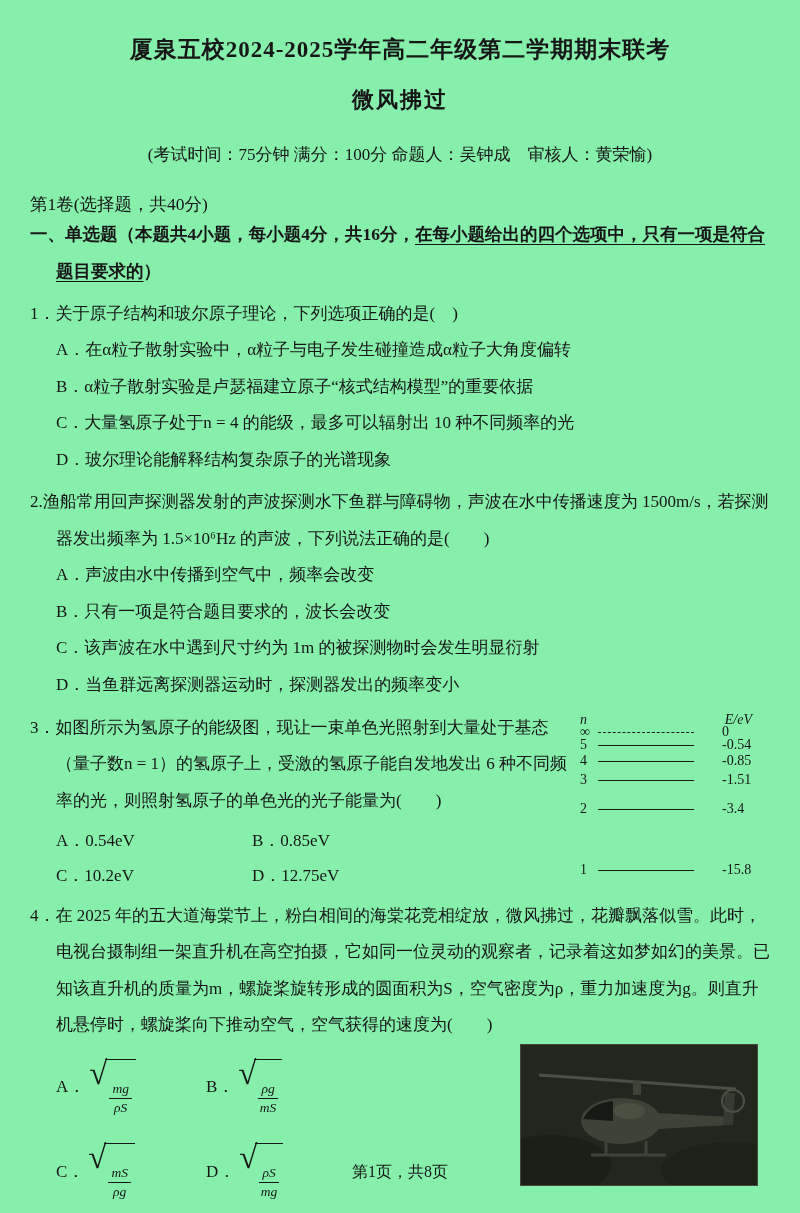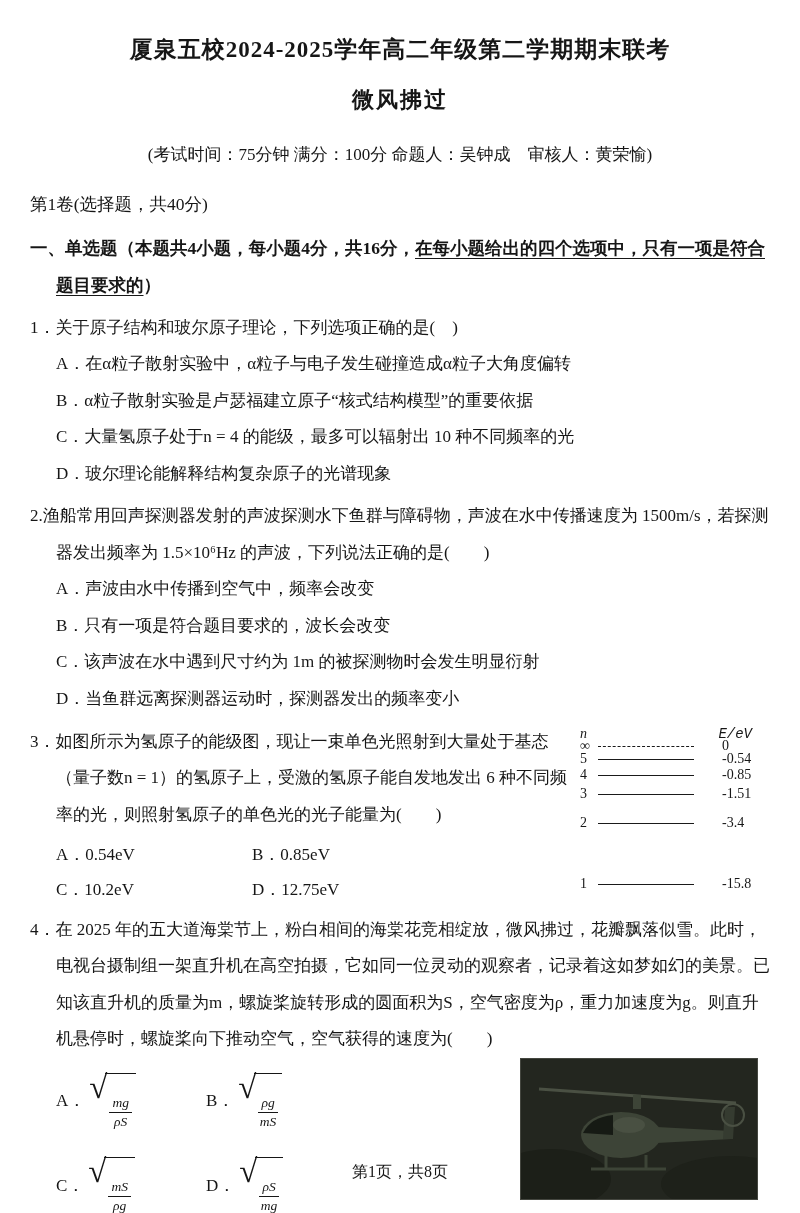--- a/index.html
+++ b/index.html
@@ -1,37 +1,37 @@
 <!DOCTYPE html>
 <html><head>
 <meta charset="utf-8">
 <style>
   * { margin:0; padding:0; box-sizing:border-box; }
   html,body { background:#d8d8d4; }
   body { font-family:"Liberation Serif","DejaVu Serif",serif; }
   .page {
     width:800px; height:1213px; margin:0 auto; position:relative;
-    background:#ffffff; color:#161616; padding:34px 30px 0 30px;
+    background:#86efac; color:#161616; padding:34px 30px 0 30px;
     overflow:hidden; box-shadow:0 0 6px rgba(0,0,0,.25);
   }
   .title   { font-size:23px; font-weight:bold; text-align:center; letter-spacing:1px; }
   .subtitle{ font-size:22px; font-weight:bold; text-align:center; margin-top:20px; letter-spacing:2px; }
   .info    { font-size:17px; text-align:center; margin-top:28px; }
   .part    { font-size:17.5px; text-align:left; margin-top:26px; }
-  .sec-head{ font-size:17.5px; font-weight:bold; margin-top:14px; line-height:2.1;
+  .sec-head{ font-size:17.5px; font-weight:bold; line-height:2.1;
              padding-left:26px; text-indent:-26px; }
   .ul { text-decoration:underline; text-underline-offset:4px; }
   .question { margin-top:6px; }
   .stem { font-size:17px; line-height:2.15; padding-left:26px; text-indent:-26px; }
   .opt  { font-size:17px; line-height:2.15; margin-left:26px; }
   
   .elevel { float:right; width:190px; height:172px; position:relative;
             margin:2px 0 4px 12px; font-size:14px; }
   .lvl-head-n { position:absolute; left:0; top:0; font-style:italic; }
-  .lvl-head-e { position:absolute; right:18px; top:0; font-style:italic;font-family:Liberation Mono, monospace; }
+  .lvl-head-e { position:absolute; right:18px; top:0; font-style:italic; }
   .lvl-row { position:absolute; left:0; width:100%; height:14px; }
   .lvl-n   { position:absolute; left:0; top:-8px; }
   .lvl-line{ position:absolute; left:18px; width:96px; top:0; border-top:1.6px solid #1a1a1a; }
   .lvl-line.dashed { border-top:1.6px dashed #1a1a1a; }
   .lvl-e   { position:absolute; right:0; top:-8px; width:62px; text-align:left; padding-left:14px; }
   .opts2 { margin-left:26px; display:grid; grid-template-columns:196px 196px;
            row-gap:12px; font-size:17px; margin-top:10px; }
   .clear { clear:both; }
   
   .q4wrap { margin-top:10px; position:relative; }

